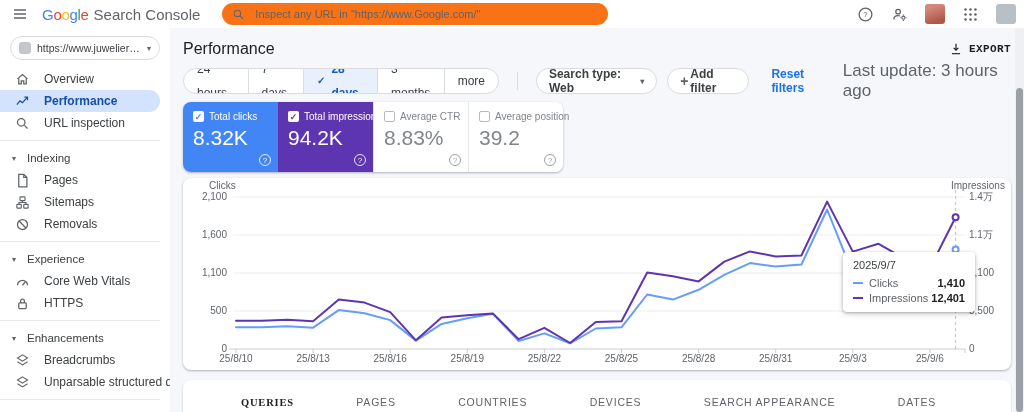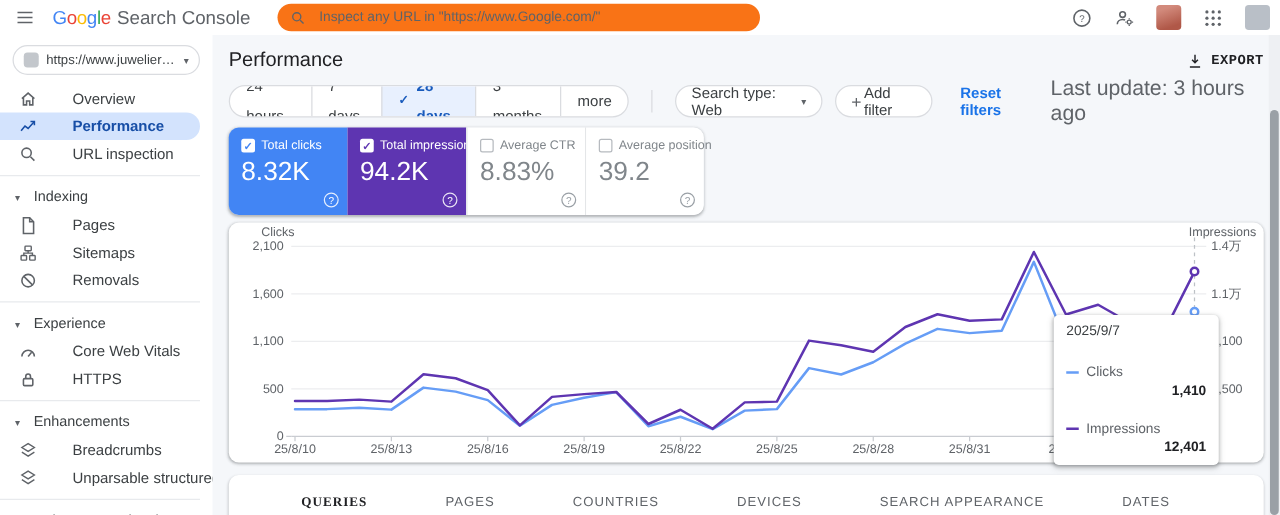--- a/index.html
+++ b/index.html
@@ -43,21 +43,21 @@
   .prop-pill {
     margin:8px 10px 4px 10px; height:24px; border:1px solid #dadce0; border-radius:13px;
     display:flex; align-items:center; gap:6px; padding:0 8px; background:#fff;
     font-size:10.5px; color:#3c4043; cursor:pointer;
   }
   .prop-fav { width:12px; height:12px; border-radius:3px; background:#c3c7cc; flex:none; }
   .prop-label { overflow:hidden; text-overflow:ellipsis; white-space:nowrap; }
   .prop-caret { margin-left:auto; font-size:8px; color:#5f6368; }
   .nav { margin-top:8px; }
   .nav-item {
-    height:22px; display:flex; align-items:center; gap:28px; padding-left:15px;
+    height:22px; display:flex; align-items:center; gap:14px; padding-left:15px;
     font-size:12px; color:#3c4043; border-radius:0 12px 12px 0; margin-right:10px; cursor:pointer;
     white-space:nowrap;
   }
   .nav-item .nav-icon { width:15px; height:15px; color:#5f6368; display:flex; flex:none; }
   .nav-item .nav-icon svg { width:15px; height:15px; }
   .nav-item.active { background:#d3e3fd; color:#174ea6; font-weight:700; }
   .nav-item.active .nav-icon { color:#174ea6; }
   .nav-sec { height:22px; display:flex; align-items:center; gap:7px; padding-left:12px; font-size:11.5px; color:#3c4043; cursor:pointer; }
   .nav-sec .caret { font-size:8px; color:#5f6368; width:8px; }
   .nav-div { height:1px; background:#e8eaed; margin:6px 10px 6px 0; }
@@ -69,21 +69,21 @@
   .export-btn { margin-left:auto; display:flex; align-items:center; gap:6px; font-size:11px; font-weight:700; letter-spacing:.4px; color:#202124; cursor:pointer;font-family:Liberation Mono, monospace; }
   .export-btn svg { width:14px; height:14px; }
 
   .filter-row { width:828px; display:flex; align-items:center; gap:10px; margin-top:6px; height:26px; }
   .chips { display:inline-flex; border:1px solid #dadce0; border-radius:14px; background:#fff; height:26px; overflow:hidden; }
   .chip { padding:0 13px; font-size:12px; color:#3c4043; line-height:24px; border-left:1px solid #dadce0; cursor:pointer; display:flex; align-items:center; gap:6px; }
   .chip:first-child { border-left:none; }
   .chip.sel { background:#e8f0fe; color:#185abc; font-weight:600; }
   .chip .chk { font-size:10px; }
   .vdiv { width:1px; height:18px; background:#dadce0; margin:0 8px; }
-  .pill-btn { height:26px; border:1px solid #dadce0; border-radius:14px; background:#fff; display:flex; align-items:center; gap:2px; padding:0 12px; font-size:12px; color:#3c4043; cursor:pointer; }
+  .pill-btn { height:26px; border:1px solid #dadce0; border-radius:14px; background:#fff; display:flex; align-items:center; gap:2px; padding:0 12px; font-size:12px; color:#3c4043; cursor:pointer;font-weight:bold; }
   .pill-btn .pcaret { font-size:8px; color:#5f6368; }
   .pill-btn .plus { font-size:14px; color:#5f6368; line-height:1; }
   .reset-link { font-size:12px; font-weight:600; color:#1a73e8; cursor:pointer; margin-left:12px; }
   .last-update { margin-left:auto; font-size:17px; color:#5f6368; }
 
   
   .metrics { display:flex; width:380px; height:70px; border-radius:8px; margin-top:8px;
     box-shadow:0 1px 2px rgba(60,64,67,.28), 0 1px 3px rgba(60,64,67,.12); }
   .metric { width:95px; position:relative; padding:9px 0 0 10px; background:#fff; cursor:pointer; }
   .metric:first-child { border-radius:8px 0 0 8px; }
@@ -105,21 +105,21 @@
   
   .chart-card { position:relative; width:828px; height:192px; background:#fff; border-radius:8px; margin-top:6px;
     box-shadow:0 1px 2px rgba(60,64,67,.28), 0 1px 3px rgba(60,64,67,.12); }
   .chart-card svg text { font-family:"Liberation Sans", sans-serif; }
   .tooltip { position:absolute; left:660px; top:74px; width:132px; background:#fff; border-radius:4px;
     box-shadow:0 1px 3px rgba(60,64,67,.35), 0 2px 6px rgba(60,64,67,.18); padding:7px 10px 8px 10px; z-index:4; }
   .tooltip .tdate { font-size:11px; color:#3c4043; margin-bottom:6px; }
   .trow { display:flex; align-items:center; font-size:11px; margin-top:3px; }
   .trow .dash { width:10px; height:2px; margin-right:6px; flex:none; }
   .trow .tlabel { color:#5f6368; flex:1; }
-  .trow .tval { font-weight:700; color:#202124;margin-top:30px; }
+  .trow .tval { font-weight:700; color:#202124; }
 
   
   .tabs-card { width:828px; height:44px; background:#fff; border-radius:8px 8px 0 0; margin-top:10px;
     box-shadow:0 1px 2px rgba(60,64,67,.28); display:flex; align-items:center;
     padding:0 75px 0 58px; justify-content:space-between; }
   .tab { font-size:10.5px; letter-spacing:.8px; color:#5f6368; cursor:pointer; white-space:nowrap; }
   .tab.active { color:#202124; font-weight:700;font-family:Liberation Serif, serif; }
 
   
   .scrollbar { position:absolute; right:0; top:28px; bottom:0; width:9px; background:#eef0f3; z-index:7; }

